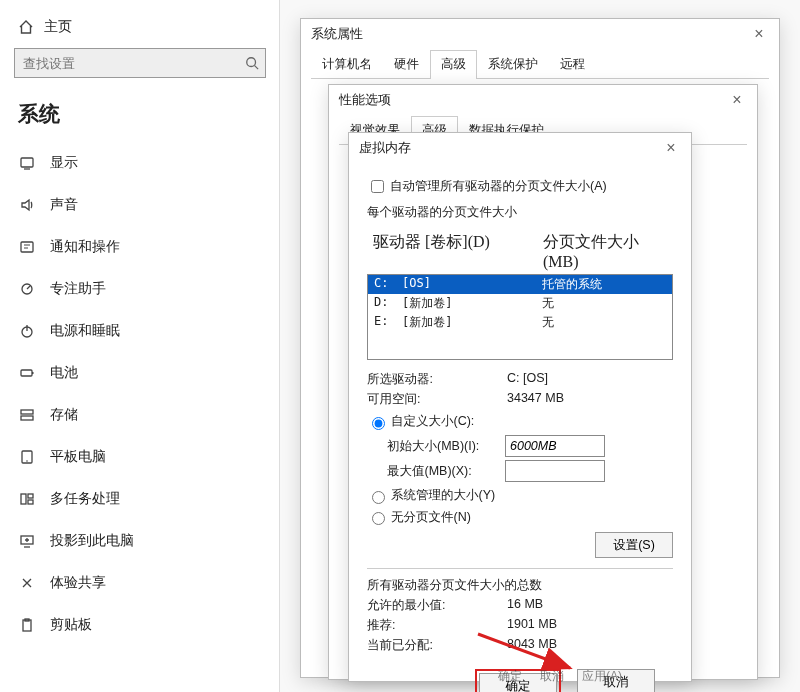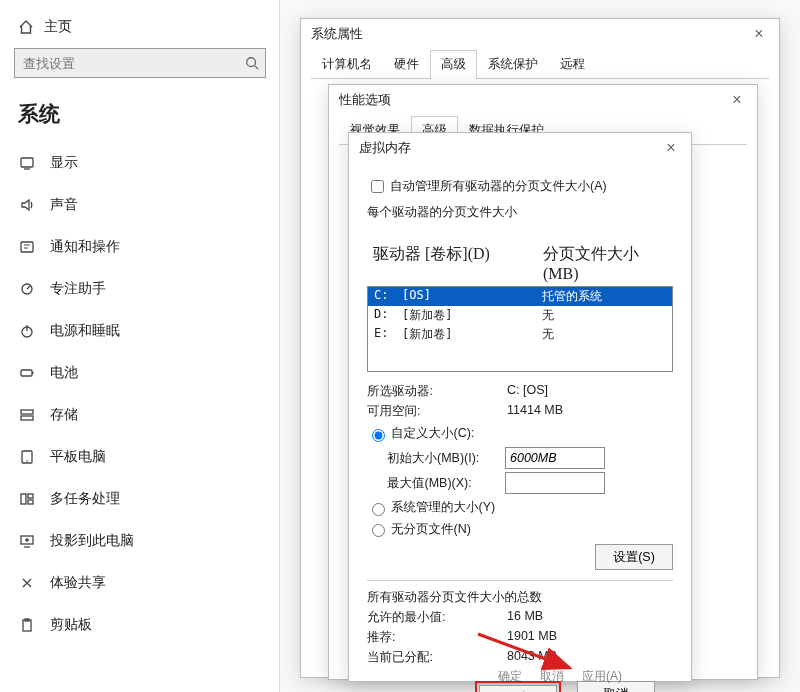--- a/index.html
+++ b/index.html
@@ -78,21 +78,21 @@
     position:relative; top:1px; cursor:pointer;
   }
   .tab.active { border-color:#ccc; background:#fff; }
   .sysprop { left:300px; top:18px; width:480px; height:660px; }
   .perf { left:328px; top:84px; width:430px; height:596px; }
   .vmem { left:348px; top:132px; width:344px; height:550px; }
 
   .vmem-body { padding: 8px 18px 10px 18px; font-size:12.5px; }
   .chk-row { display:flex; align-items:center; margin:6px 0 8px 0;}
   .chk-row input { margin-right:6px; }
-  .group-label { margin:4px 0 20px 0; }
+  .group-label { margin:4px 0 8px 0; }
   .drive-list {
     border:1px solid #888; height:86px;
     font-family: Consolas, monospace; font-size:12px;
     background:#fff;
   }
   .drive-header {
     display:flex; padding:3px 6px 3px 6px;
     font-family:"Microsoft YaHei"; font-size:16px;
   }
   .dh-left{ width:170px;} .dh-right{flex:1;}
@@ -327,21 +327,21 @@
         </div>
       </div>
 
     <div style="height:8px"></div>
     <div class="kv">
         <span class="k">所选驱动器:</span>
         <span class="v">C: [OS]</span>
       </div>
     <div class="kv">
         <span class="k">可用空间:</span>
-        <span class="v">11414 MB</span>
+        <span class="v">34347 MB</span>
       </div>
 
     <div class="radio-row">
       <input type="radio" name="sz" checked="" style="">
       <span>自定义大小(C):</span>
     </div>
     <div class="size-row">
       <span class="sl">初始大小(MB)(I):</span>
       <input type="text" value="6000MB" style="">
     </div>

